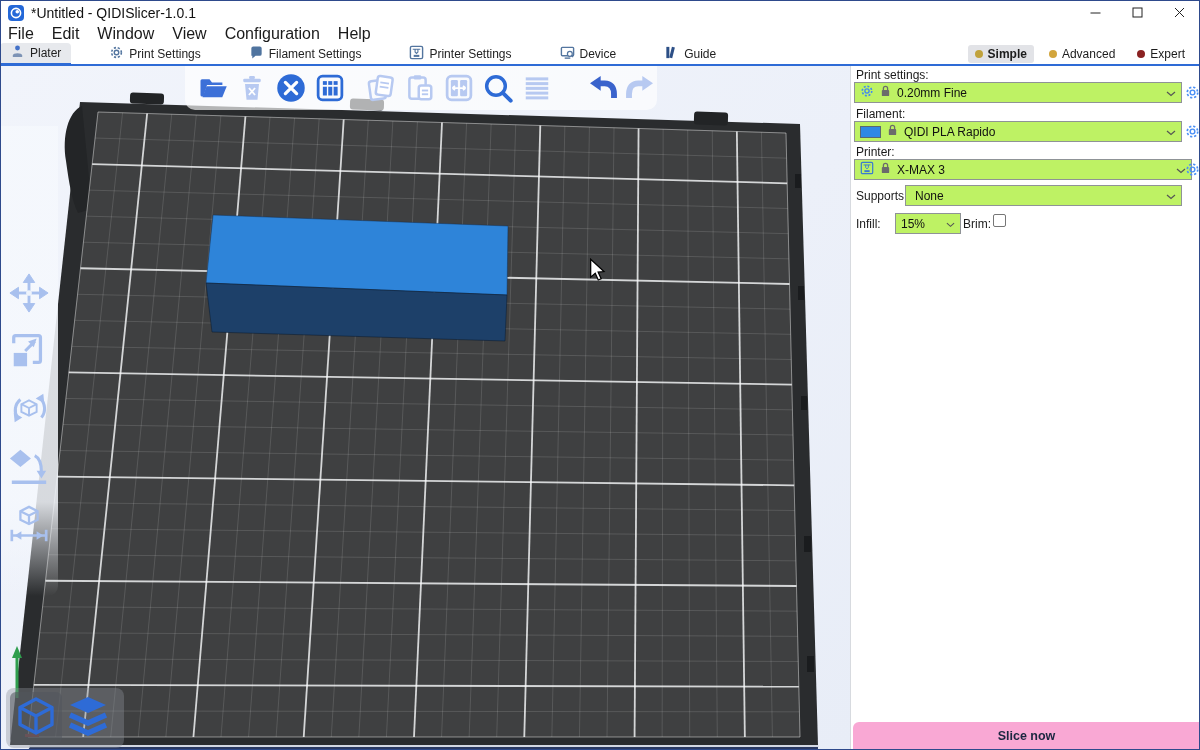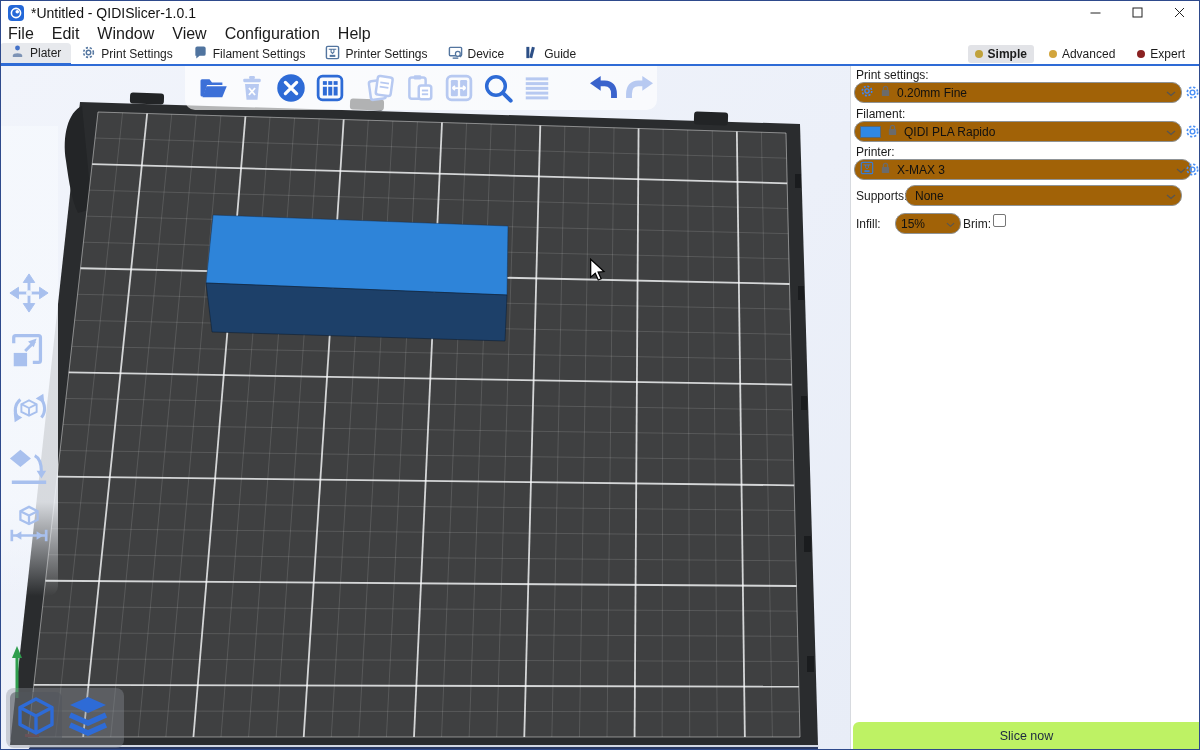--- a/index.html
+++ b/index.html
@@ -17,21 +17,21 @@
   .win-btn{width:42px;height:25px;display:flex;align-items:center;justify-content:center;}
 
   
   .menubar{position:absolute;left:0;top:25px;width:1200px;height:18px;background:#fff;
     display:flex;align-items:center;font-size:16px;color:#1a1a1a;}
   .menu-item{padding:0 9px;}
   .menu-item:first-child{padding-left:8px;}
 
   
   .tabbar{position:absolute;left:0;top:43px;width:1200px;height:23px;background:#fff;
-    border-bottom:2px solid #2e6bd6;display:flex;align-items:stretch;font-size:12px;color:#222;}
+    border-bottom:2px solid #2e6bd6;display:flex;align-items:stretch;font-size:12px;color:#222;gap:28px;}
   .tab{display:flex;align-items:center;gap:5px;padding:0 10px;}
   .tab.active{background:#e7e9ed;border-radius:4px 4px 0 0;border-bottom:3px solid #2e6bd6;
     margin-bottom:-2px;}
   .modes{margin-left:auto;display:flex;align-items:center;gap:8px;padding-right:8px;font-size:12px;}
   .mode{display:flex;align-items:center;gap:5px;padding:2px 7px;border-radius:3px;color:#1c1c1c;}
   .mode.active{background:#e2e3e7;font-weight:bold;}
   .dot{width:8px;height:8px;border-radius:50%;}
 
   
   .viewport{position:absolute;left:0;top:66px;width:850px;height:684px;
@@ -54,29 +54,29 @@
     background:rgba(140,145,152,0.38);border-radius:8px;display:flex;align-items:center;padding:4px;}
   .vtile{width:52px;height:52px;border-radius:6px;display:flex;align-items:center;justify-content:center;}
   .vtile.selected{background:rgba(82,86,92,0.55);}
 
   .cursor{position:absolute;left:588px;top:192px;z-index:50;}
 
   
   .panel{position:absolute;left:850px;top:66px;width:350px;height:684px;background:#fff;
     border-left:1px solid #d7dadf;font-size:12px;color:#1a1a1a;}
   .plabel{position:absolute;left:5px;}
-  .combo{position:absolute;height:21px;background:#a16207;border:1px solid #8f9396;border-radius:10px;
+  .combo{position:absolute;height:21px;background:#bef264;border:1px solid #8f9396;border-radius:0;
     display:flex;align-items:center;padding:0 5px;gap:6px;}
   .combo .ct{flex:1;font-size:12px;color:#111;white-space:nowrap;overflow:hidden;}
   .swatch{width:21px;height:12px;border:1px solid #5b6770;background:#2f88e4;}
   .gearbtn{position:absolute;width:15px;height:15px;display:flex;align-items:center;justify-content:center;}
   .checkbox{position:absolute;width:13px;height:13px;border:1px solid #767676;border-radius:2px;background:#fff;}
-  .slicebtn{position:absolute;left:2px;right:0;bottom:0;height:28px;background:#bef264;
+  .slicebtn{position:absolute;left:2px;right:0;bottom:0;height:28px;background:#f9a8d4;
     border-radius:6px 0 0 0;display:flex;align-items:center;justify-content:center;
-    font-weight:normal;font-size:12.5px;color:#1b2740;}
+    font-weight:bold;font-size:12.5px;color:#1b2740;}
 </style>
 </head>
 <body>
 
 <div class="titlebar">
   <div class="appicon">
     <svg width="12" height="12" viewBox="0 0 12 12">
       <circle cx="6" cy="6" r="4.6" fill="none" stroke="#fff" stroke-width="1.6"></circle>
       <circle cx="7.3" cy="4.8" r="1.8" fill="#fff"></circle>
     </svg>

